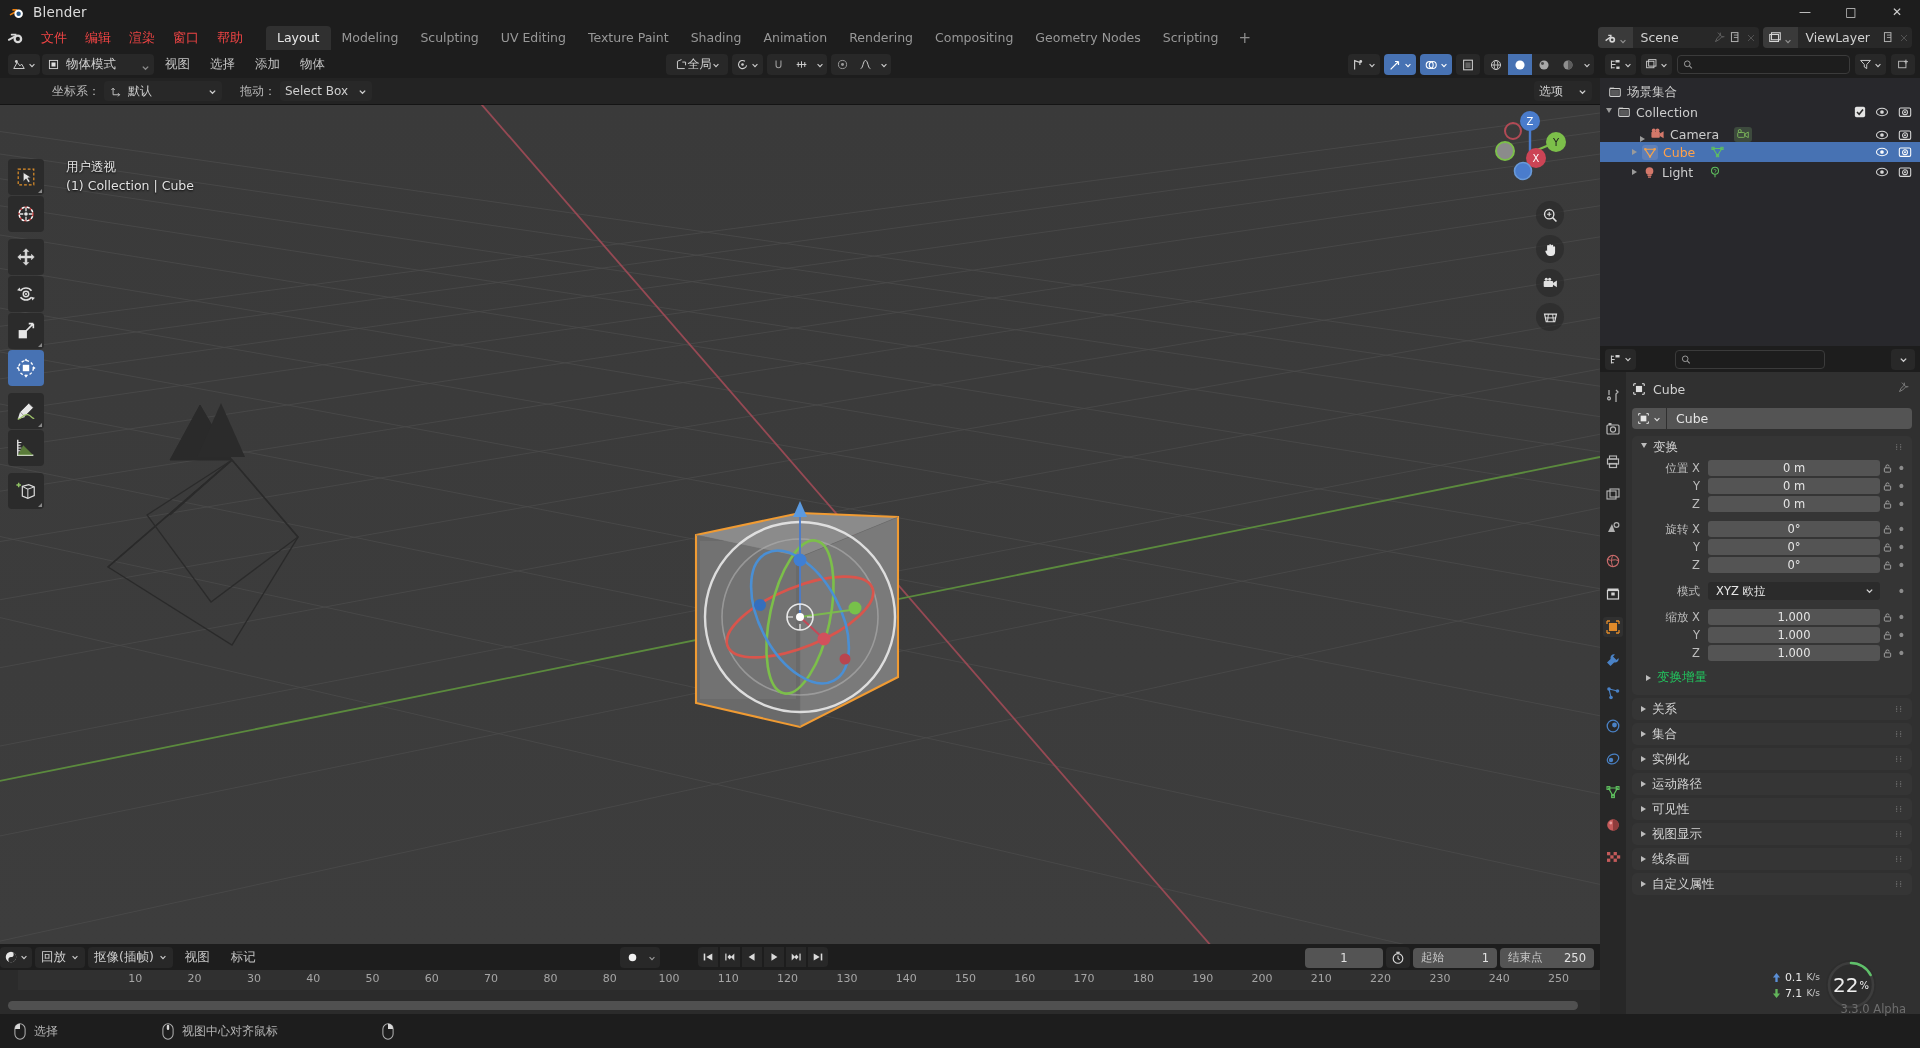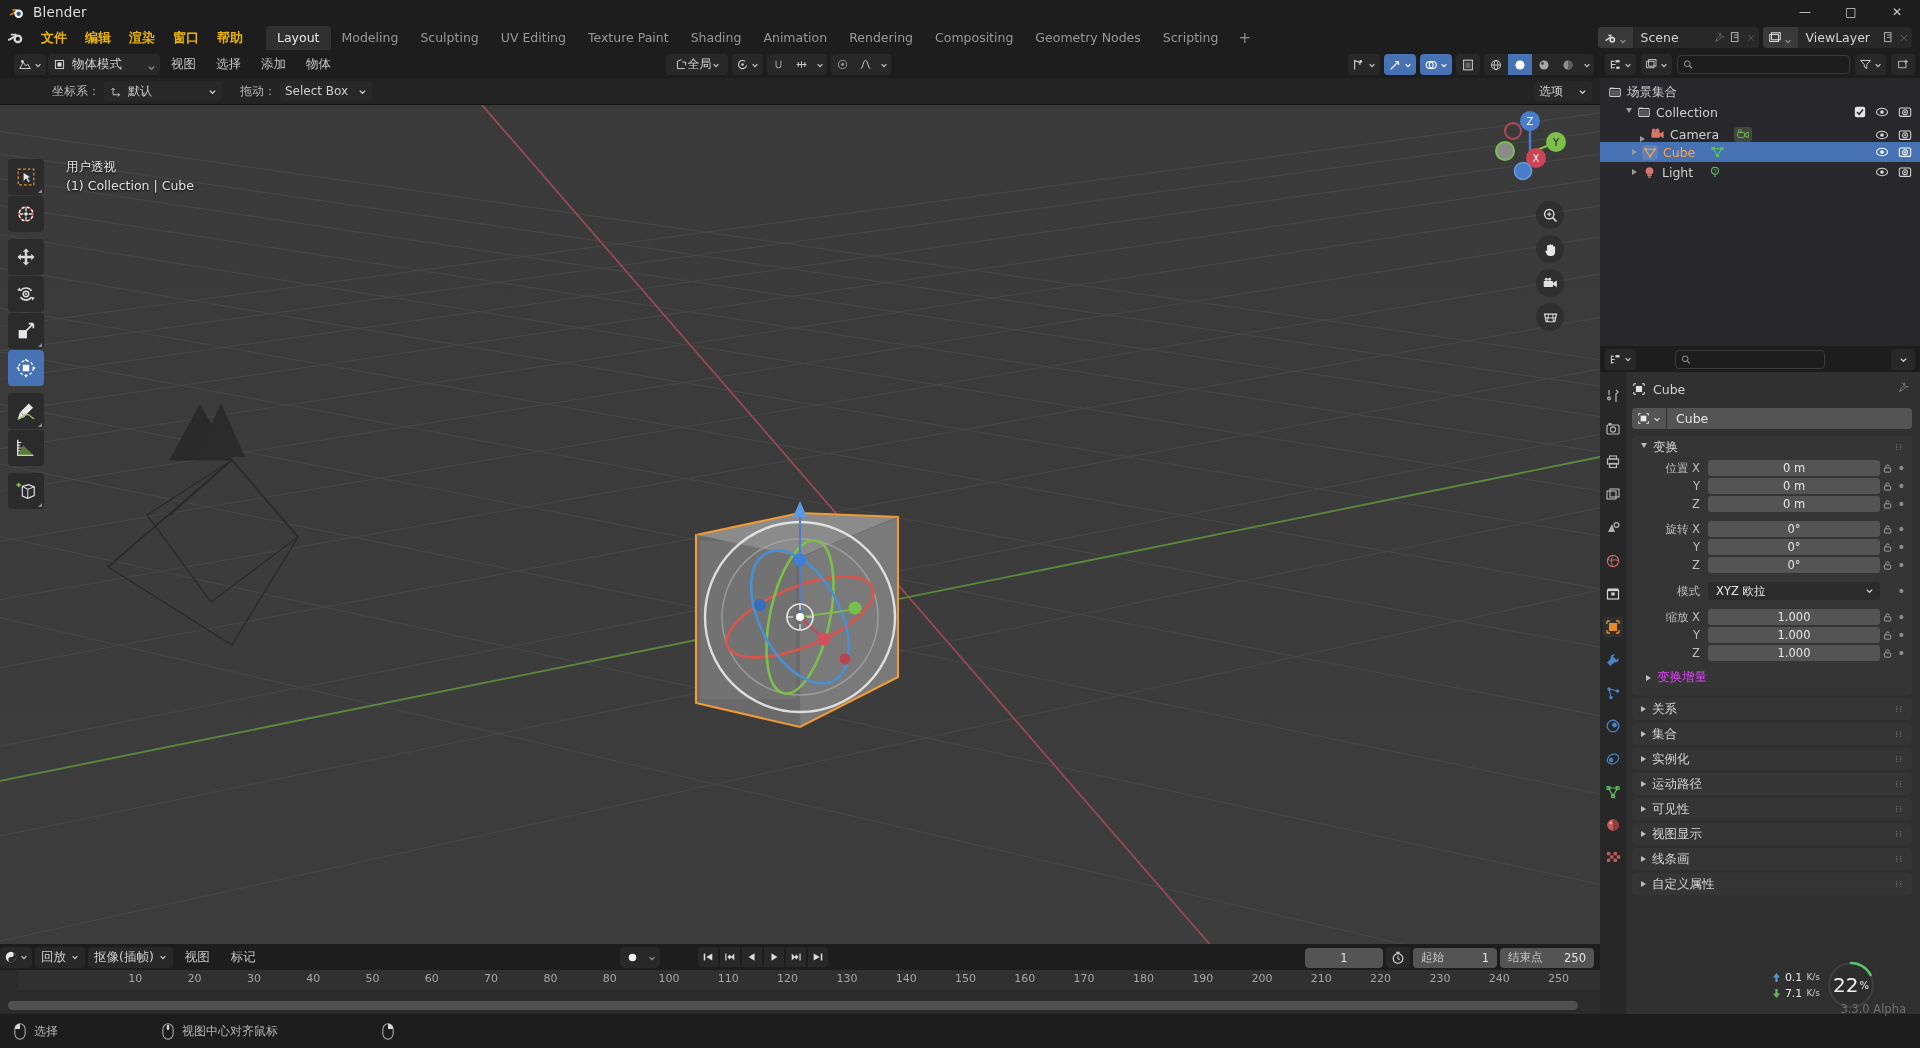--- a/index.html
+++ b/index.html
@@ -25,23 +25,22 @@
     color:#cfcfcf; font-size:12px;
   }
 
   
   .topbar {
     height:27px; background:#1d1d1d; display:flex; align-items:center;
     padding-left:6px; position:relative;
   }
   .topbar .blogo { width:19px; height:19px; margin-right:7px; flex:none; }
   .menuitem {
-    padding:3px 9px; font-size:13px; color:#eab308; border-radius:3px;
+    padding:3px 9px; font-size:13px; color:#ef4444; border-radius:3px;
     white-space:nowrap;
-    font-weight:bold;
   }
   .wstabs { display:flex; align-items:center; margin-left:14px; }
   .wstab {
     padding:4px 11px 5px; font-size:12.5px; color:#989898;
     border-radius:4px 4px 0 0; white-space:nowrap;
   }
   .wstab.active { background:#303030; color:#e8e8e8; }
   .wstab.plus { color:#8c8c8c; font-size:15px; padding:2px 9px; }
 
   .scenebox { position:absolute; right:8px; top:3px; display:flex; align-items:center; gap:4px; }
@@ -54,21 +53,21 @@
   .pillicon { width:16px; height:16px; opacity:.85; display:flex; align-items:center; justify-content:center; }
   .pillicon.dim { opacity:.42; }
 
   
   .work { position:absolute; left:0; top:51px; width:1920px; height:963px; }
 
   
   .viewport { position:absolute; left:0; top:0; width:1600px; height:893px; }
   .vpheader {
     height:27px; background:#1d1d1d; display:flex; align-items:center;
-    padding-left:14px; position:relative; gap:2px;
+    padding-left:8px; position:relative; gap:2px;
   }
   .vpheader2 {
     height:27px; background:#232323; display:flex; align-items:center;
     padding-left:52px; position:relative; gap:0px; border-bottom:1px solid #141414;
   }
   .modebox {
     display:flex; align-items:center; background:#282828; border-radius:4px;
     height:21px; padding:0 4px 0 5px; min-width:112px; gap:6px;
   }
   .modebox .lbl { font-size:12.5px; color:#d0d0d0; flex:1; }
@@ -156,21 +155,21 @@
   .arrow.down { border-left:3.5px solid transparent;border-right:3.5px solid transparent;border-top:5px solid #bdbdbd; }
   .panelbody { padding:2px 0 9px; }
   .frow { display:flex; align-items:center; height:16px; margin-bottom:2px; padding-right:4px; }
   .flabel { width:76px; text-align:right; padding-right:8px; font-size:11.5px; color:#bcbcbc; white-space:nowrap; }
   .fval { flex:1; height:16px; background:#545454; border-radius:3px; display:flex; align-items:center;
     justify-content:center; font-size:11.5px; color:#e6e6e6; }
   .fval.dd { background:#2b2b2b; justify-content:flex-start; padding-left:8px; position:relative; }
   .fval.dd .c { position:absolute; right:6px; }
   .flock { width:15px; display:flex; justify-content:center; }
   .fdot { width:13px; display:flex; justify-content:center; color:#8c8c8c; font-size:14px; line-height:10px; }
-  .subrow { display:flex; align-items:center; gap:6px; padding:6px 0 0 14px; font-size:12.5px; color:#d946ef; }
+  .subrow { display:flex; align-items:center; gap:6px; padding:6px 0 0 14px; font-size:12.5px; color:#22c55e; }
   .gapr { height:7px; }
 
   
   .timeline { position:absolute; left:0; top:893px; width:1600px; height:70px; background:#2b2b2b; }
   .tlhdr { height:26px; background:#1d1d1d; display:flex; align-items:center; gap:3px; position:relative; }
   .tlrow { position:absolute; left:0; top:26px; width:1600px; height:20px; background:#303030;margin-left:18px; }
   .tlticks { position:absolute; left:0; top:0; width:1600px; height:20px; }
   .tltick { position:absolute; top:2px; font-size:11px; color:#a6a6a6; transform:translateX(-50%); }
   .tlscroll { position:absolute; left:0; bottom:4px; width:1600px; height:9px; }
   .tlscroll .bar { position:absolute; left:8px; width:1570px; height:9px; background:#505050; border-radius:5px; }
@@ -908,21 +907,21 @@
 
           <div class="olrow" style="padding-left:8px;">
             <svg width="14" height="14" viewBox="0 0 16 16">
                 <rect x="2" y="4" width="12" height="9" rx="1" fill="none" stroke="#d0d0d0" stroke-width="1.2"></rect>
                 <rect x="3.5" y="5.5" width="9" height="6" fill="#8a8a8a" opacity=".5"></rect>
                 <path d="M2 3 h5 v1.2 h-5 z" fill="#d0d0d0"></path>
               </svg>
             <span class="nm">场景集合</span>
           </div>
 
-          <div class="olrow" style="padding-left:26px;">
+          <div class="olrow" style="padding-left:6px;">
             <span class="tri open"></span>
             <svg width="14" height="14" viewBox="0 0 16 16">
                 <rect x="2" y="4" width="12" height="9" rx="1" fill="none" stroke="#d0d0d0" stroke-width="1.2"></rect>
                 <rect x="3.5" y="5.5" width="9" height="6" fill="#8a8a8a" opacity=".5"></rect>
                 <path d="M2 3 h5 v1.2 h-5 z" fill="#d0d0d0"></path>
               </svg>
             <span class="nm">Collection</span>
             <span class="icons">
               <svg width="12" height="12" viewBox="0 0 14 14">
                   <rect x="1" y="1" width="12" height="12" rx="2" fill="#e4e4e4"></rect>

